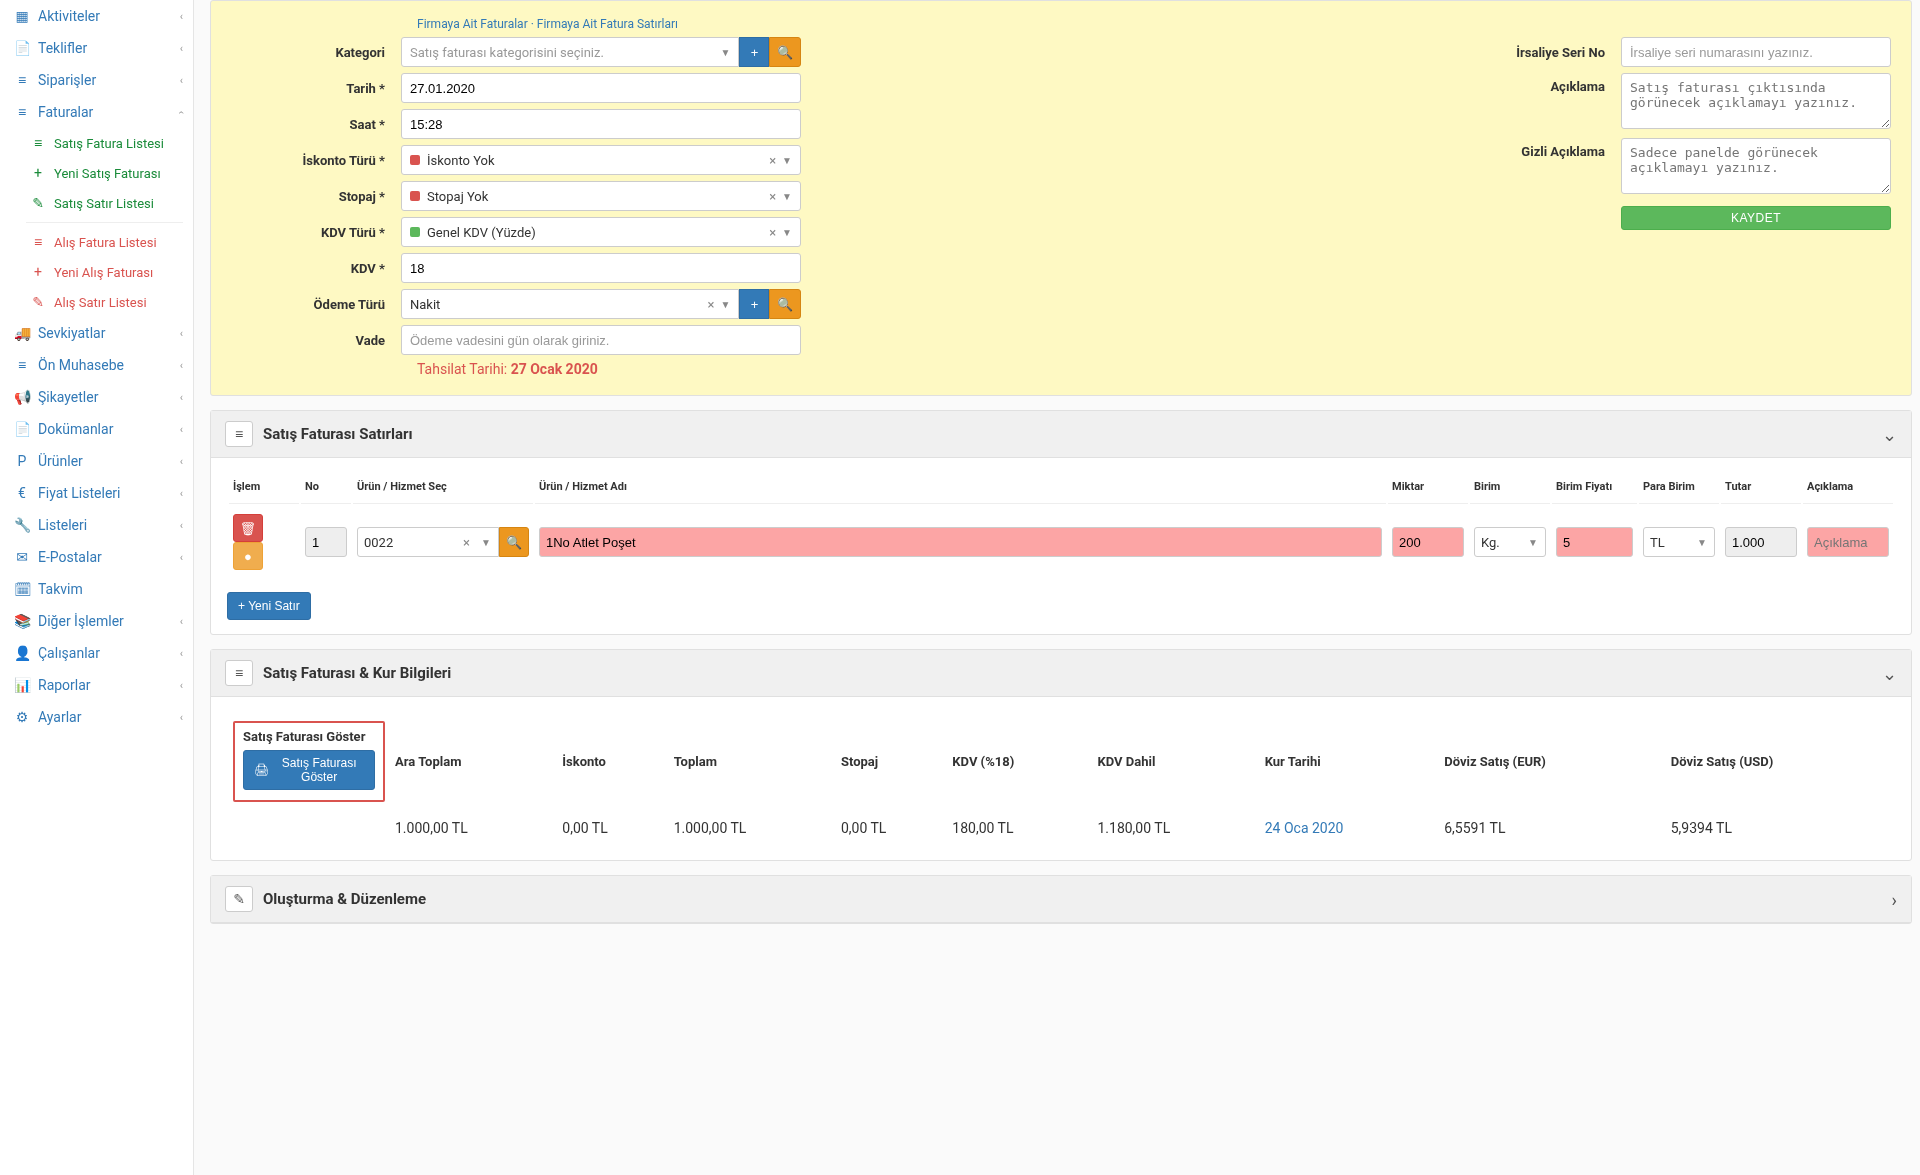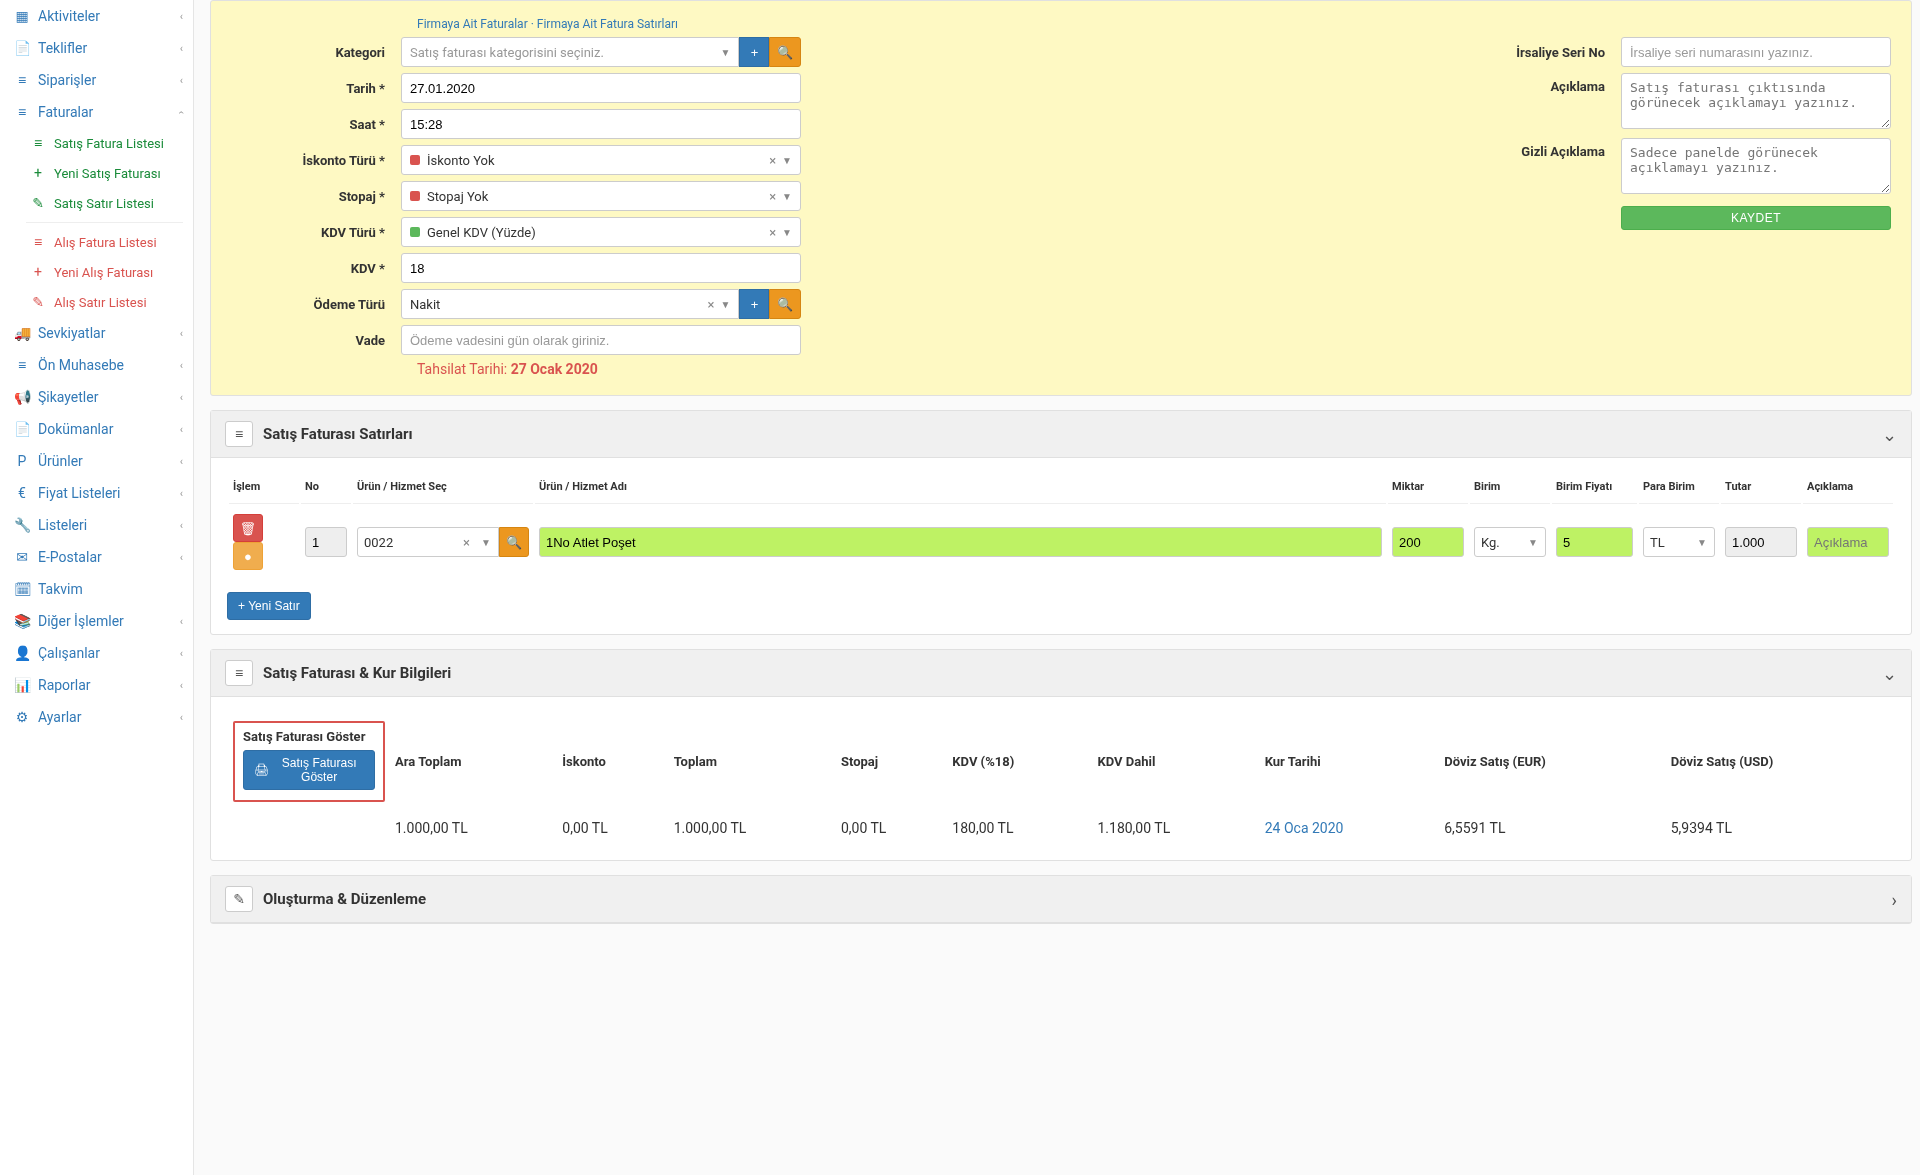--- a/index.html
+++ b/index.html
@@ -48,21 +48,21 @@
 .panel { background: #fff; border: 1px solid #e0e0e0; border-radius: 3px; margin-bottom: 14px; }
 .panel-header { display: flex; align-items: center; padding: 10px 14px; background: #f0f0f0; border-bottom: 1px solid #e0e0e0; }
 .panel-header .hamburger { width: 28px; height: 26px; border: 1px solid #ccc; border-radius: 3px; background: #fff; display: flex; align-items: center; justify-content: center; margin-right: 10px; font-size: 14px; color: #555; cursor: pointer; }
 .panel-header .title { font-weight: 700; font-size: 15px; color: #333; }
 .panel-header .title.underline { }
 .panel-header .toggle { margin-left: auto; font-size: 18px; color: #555; cursor: pointer; }
 .panel-body { padding: 14px 16px; }
 .line-table { width: 100%; }
 .line-table thead th { text-align: left; font-weight: 700; font-size: 11px; color: #333; padding: 6px 4px 10px; border-bottom: 1px solid #eee; }
 .line-table tbody td { padding: 8px 4px; }
-.line-input { width: 100%; height: 30px; border: 1px solid #ccc; border-radius: 3px; padding: 4px 6px; font-size: 13px; background: #bef264; }
+.line-input { width: 100%; height: 30px; border: 1px solid #ccc; border-radius: 3px; padding: 4px 6px; font-size: 13px; background: #fca5a5; }
 .line-input.readonly { background: #eee; }
 .line-select { width: 100%; height: 30px; border: 1px solid #ccc; border-radius: 3px; padding: 4px 22px 4px 6px; font-size: 13px; background: #fff; position: relative; display: flex; align-items: center; }
 .line-select .caret { position: absolute; right: 7px; color: #888; font-size: 10px; }
 .btn-new-row { background: #337ab7; border: 1px solid #2e6da4; color: #fff; border-radius: 3px; padding: 6px 10px; font-size: 12px; cursor: pointer; margin-top: 12px; }
 .info-table { width: 100%; }
 .info-table thead th { text-align: left; font-weight: 700; font-size: 13px; color: #333; padding: 8px 4px 12px; }
 .info-table tbody td { padding: 4px 4px 8px; }
 .info-table .strong { font-weight: 400; }
 .link { color: #337ab7; cursor: pointer; }
 .highlight-box { border: 2px solid #d9534f; border-radius: 2px; padding: 6px 8px 10px; display: inline-block; }

